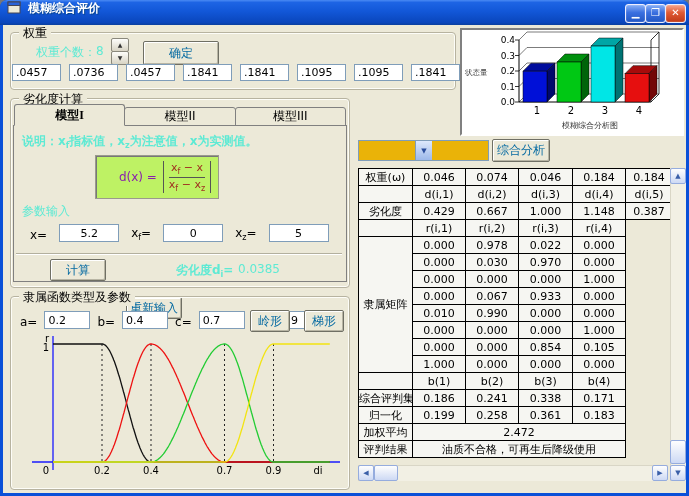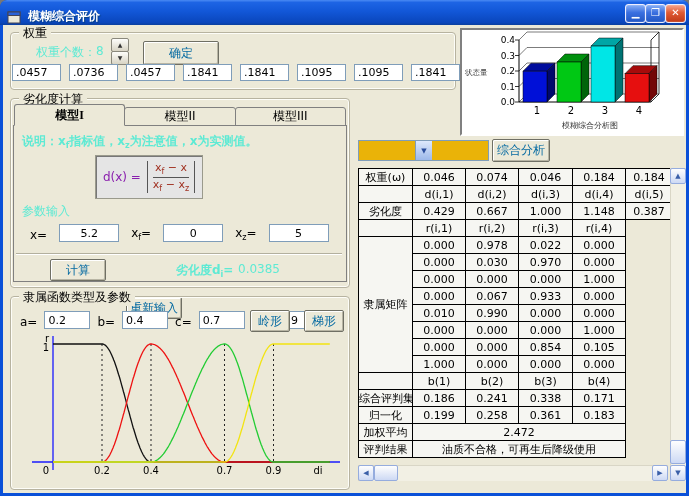--- a/index.html
+++ b/index.html
@@ -1,42 +1,42 @@
 <!DOCTYPE html>
 <html><head>
 <meta charset="utf-8">
 <style>
   html,body{margin:0;padding:0;background:#777;font-family:"DejaVu Sans","Liberation Sans",sans-serif;}
   .window{position:relative;width:689px;height:496px;background:#0a50d8;overflow:hidden;border-radius:7px 7px 0 0;}
   .client{position:absolute;left:3px;top:25px;width:683px;height:468px;background:#ECE9D8;}
   .titlebar{position:absolute;left:0;top:0;width:689px;height:25px;border-radius:7px 7px 0 0;
     background:linear-gradient(180deg,#4a8af4 0%,#1d64e4 10%,#1257d8 45%,#0a46bc 90%,#0a3f9e 100%);
-    color:#fff;font-size:12px;font-weight:bold;display:flex;align-items:flex-end;}
+    color:#fff;font-size:12px;font-weight:bold;display:flex;align-items:flex-start;}
   .titlebar .ttext{margin-left:6px;text-shadow:1px 1px 1px #0337;}
   .appicon{margin-left:7px;width:15px;height:15px;}
   .capbtn{position:absolute;top:4px;width:19px;height:17px;border-radius:3px;border:1px solid #eef;
     color:#fff;font-size:10px;line-height:15px;text-align:center;
     background:linear-gradient(180deg,#8ab0f6,#3a6fe0 45%,#2257c4);box-shadow:inset 0 0 1px #fff;}
   .capbtn.close{background:linear-gradient(180deg,#f6a68e,#e05a34 45%,#c03a18);}
   .groupbox{position:absolute;border:1px solid #b7b3a0;border-radius:4px;box-shadow:inset 0 0 0 1px #fdfdf8;}
   .legend{position:absolute;top:-8px;left:8px;background:#ECE9D8;padding:0 4px;font-size:12px;color:#000;white-space:nowrap;}
   .lbl{position:absolute;font-size:12px;color:#5eead4;white-space:nowrap;}
   .tbox{background:#fff;border:1px solid #7F9DB9;font-family:"DejaVu Sans",sans-serif;font-size:11px;padding:0 3px;}
   .btn{position:absolute;background:#ECE9D8;border:1px solid #6f6f64;border-radius:2px;
     box-shadow:inset 1px 1px 0 #fff,inset -1px -1px 0 #b8b5a4;font-size:12px;color:#0369a1;
     display:flex;align-items:center;justify-content:center;white-space:nowrap;}
   .spin{position:absolute;width:16px;height:12px;background:linear-gradient(#fdfdfa,#d8d4c4);
     border:1px solid #8a887c;border-radius:2px;font-size:6px;color:#333;text-align:center;line-height:11px;}
   .tabs{position:absolute;display:flex;align-items:flex-end;}
   .tab{flex:1;height:17px;line-height:17px;text-align:center;font-size:12px;background:#ECE9D8;
     border:1px solid #808080;border-radius:3px 3px 0 0;margin-right:-1px;position:relative;}
   .tab.active{font-weight:bold;height:20px;line-height:20px;z-index:3;border-bottom:1px solid #ECE9D8;font-family:Liberation Serif, serif;}
   .tabpanel{position:absolute;border:1px solid #808080;z-index:1;}
-  .formula-box{position:absolute;background:#e5e5e5;border:1px solid #9a9a8c;box-shadow:inset 1px 1px 0 #777;
-    display:flex;align-items:center;justify-content:center;gap:6px;font-size:12px;}
+  .formula-box{position:absolute;background:#bef264;border:1px solid #9a9a8c;box-shadow:inset 1px 1px 0 #777;
+    display:flex;align-items:center;justify-content:center;gap:6px;font-size:12px;padding-left:16px;}
   .f-lhs{color:#8a1fae;}
   .frac{color:#a03020;border-left:1px solid #555;border-right:1px solid #555;padding:0 5px;text-align:center;font-size:11px;}
   .frac .num{border-bottom:1px solid #555;padding:0 2px;}
   .hdivider{position:absolute;height:0;border-top:1px solid #b3b09e;border-bottom:1px solid #fff;}
   .flexrow{position:absolute;display:flex;align-items:flex-end;border-radius:8px;}
   .combo{position:absolute;background:#eab308;border:1px solid #7F9DB9;font-size:11px;display:flex;align-items:center;flex-direction:column;}
   .combo .ctext{flex:1;padding:0 3px;white-space:nowrap;overflow:hidden;}
   .combo .arrowbtn{width:16px;height:100%;background:linear-gradient(#dde8fb,#9db9ea);border-left:1px solid #7F9DB9;
     color:#2a4d9c;font-size:7px;display:flex;align-items:center;justify-content:center;}
   .chart-panel{position:absolute;background:#fff;border:2px solid;border-color:#808080 #fff #fff #808080;}

